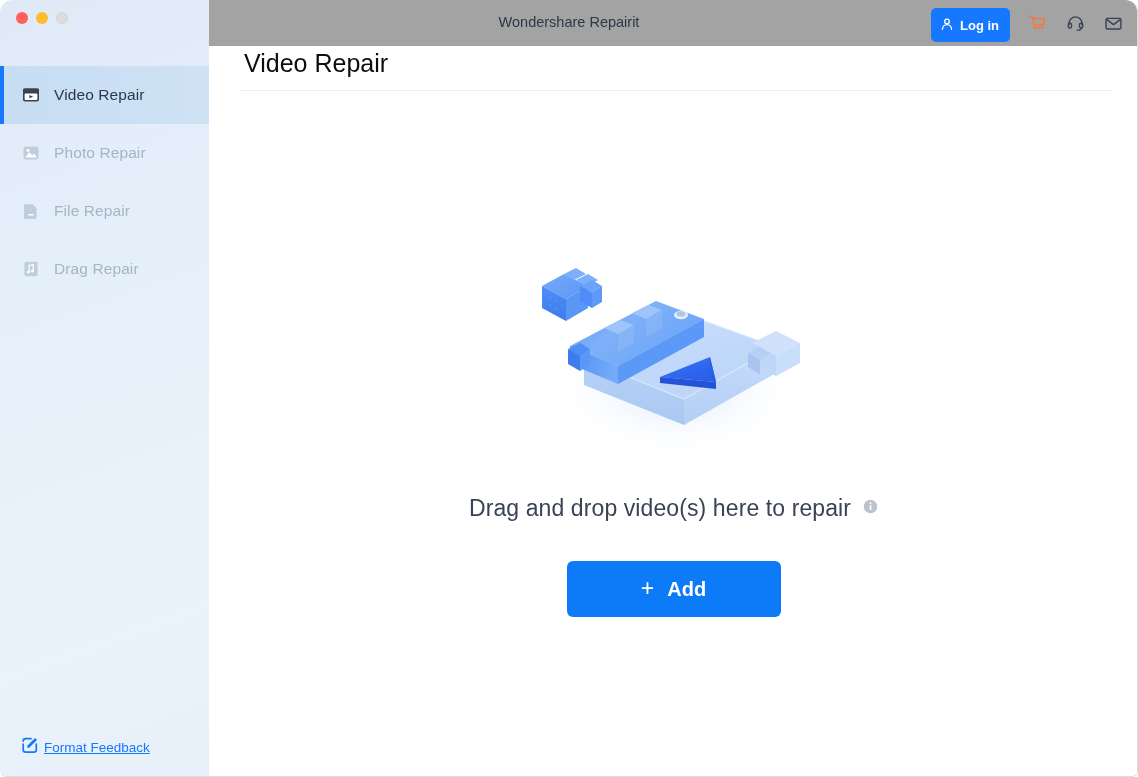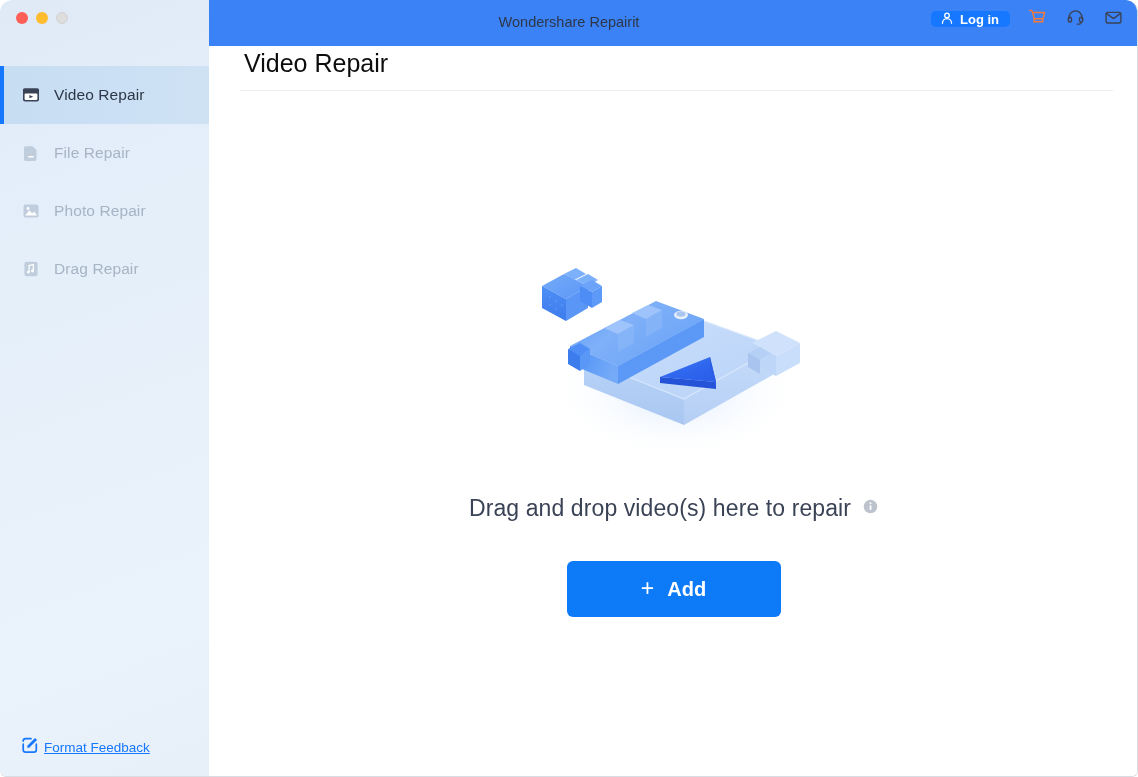--- a/index.html
+++ b/index.html
@@ -101,21 +101,21 @@
     color: #1677ff;
     text-decoration: underline;
   }
 
   
   #titlebar {
     position: absolute;
     left: 209px; top: 0;
     width: 929px;
     height: 46px;
-    background: #3b82f6;
+    background: #a3a3a3;
     border-top-right-radius: 12px;
   }
   #app-title {
     position: absolute;
     left: 0; right: 0;
     top: 14px;
     text-align: center;
     margin-left: -209px;
     width: 1138px;
     font-size: 14.5px;
@@ -129,21 +129,21 @@
     gap: 16px;
   }
   #login-button {
     display: flex;
     align-items: center;
     gap: 6px;
     background: #1677ff;
     color: #ffffff;
     border: none;
     border-radius: 5px;
-    height: 16px;
+    height: 34px;
     padding: 0 11px 0 9px;
     font-size: 13px;
     font-weight: bold;
     font-family: "Liberation Sans", sans-serif;
     cursor: pointer;
   }
   .hdr-icon-btn {
     width: 22px; height: 22px;
     display: flex;
     align-items: center; justify-content: center;
@@ -250,36 +250,36 @@
             <rect x="2.6" y="7.4" width="12.8" height="6.6" rx="1" fill="#ffffff"></rect>
             <path d="M7.4 9.1 L11.2 10.7 L7.4 12.3 Z" fill="#3a4356"></path>
           </svg>
         </span>
         <span class="nav-label">Video Repair</span>
       </div>
 
       <div class="nav-item">
         <span class="nav-icon">
           <svg viewBox="0 0 18 18" width="18" height="18">
-            <path d="M3.6 2.2 h7 l3.9 3.9 v9.2 a1.6 1.6 0 0 1 -1.6 1.6 h-9.3 a1.6 1.6 0 0 1 -1.6 -1.6 v-11.5 a1.6 1.6 0 0 1 1.6 -1.6 z" fill="#c0cddc"></path>
-            <rect x="6.2" y="12.1" width="5.6" height="1.5" rx="0.7" fill="#ffffff"></rect>
-          </svg>
-        </span>
-        <span class="nav-label">File Repair</span>
+            <rect x="1.5" y="2.5" width="15" height="13" rx="2.2" fill="#c0cddc"></rect>
+            <circle cx="6.1" cy="6.5" r="1.45" fill="#ffffff"></circle>
+            <path d="M3.1 13.4 L7.4 8.3 L10.2 11.6 L12.2 9.5 L15 13.4 Z" fill="#ffffff"></path>
+          </svg>
+        </span>
+        <span class="nav-label">Photo Repair</span>
       </div>
 
       <div class="nav-item">
         <span class="nav-icon">
           <svg viewBox="0 0 18 18" width="18" height="18">
-            <rect x="1.5" y="2.5" width="15" height="13" rx="2.2" fill="#c0cddc"></rect>
-            <circle cx="6.1" cy="6.5" r="1.45" fill="#ffffff"></circle>
-            <path d="M3.1 13.4 L7.4 8.3 L10.2 11.6 L12.2 9.5 L15 13.4 Z" fill="#ffffff"></path>
-          </svg>
-        </span>
-        <span class="nav-label">Photo Repair</span>
+            <path d="M3.6 2.2 h7 l3.9 3.9 v9.2 a1.6 1.6 0 0 1 -1.6 1.6 h-9.3 a1.6 1.6 0 0 1 -1.6 -1.6 v-11.5 a1.6 1.6 0 0 1 1.6 -1.6 z" fill="#c0cddc"></path>
+            <rect x="6.2" y="12.1" width="5.6" height="1.5" rx="0.7" fill="#ffffff"></rect>
+          </svg>
+        </span>
+        <span class="nav-label">File Repair</span>
       </div>
 
       <div class="nav-item">
         <span class="nav-icon">
           <svg viewBox="0 0 18 18" width="18" height="18">
             <rect x="2.4" y="1.8" width="13.2" height="14.4" rx="2.2" fill="#c0cddc"></rect>
             <path d="M7.1 12 V5.6 l4.2 -1.1 v6.3" stroke="#ffffff" stroke-width="1.25" fill="none" stroke-linecap="round"></path>
             <circle cx="6.25" cy="12.1" r="1.45" fill="#ffffff"></circle>
             <circle cx="10.45" cy="11" r="1.45" fill="#ffffff"></circle>
           </svg>

